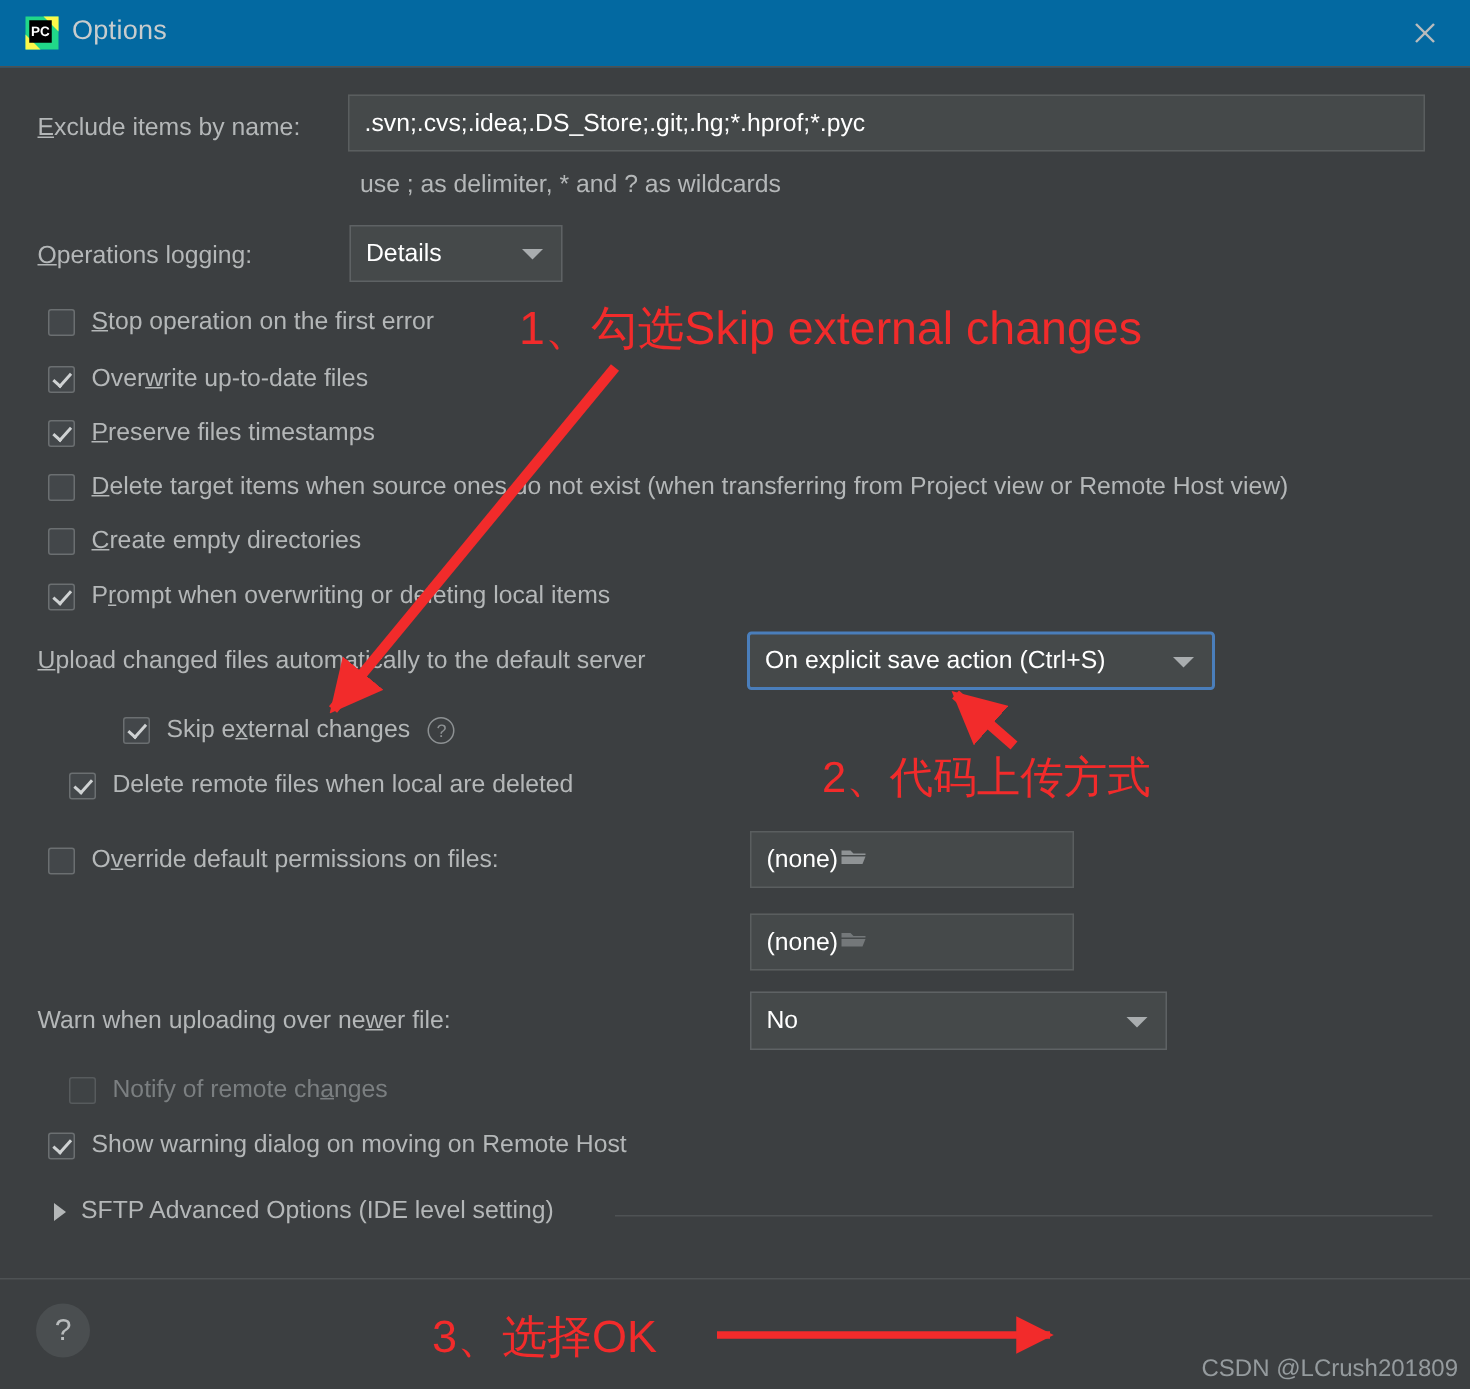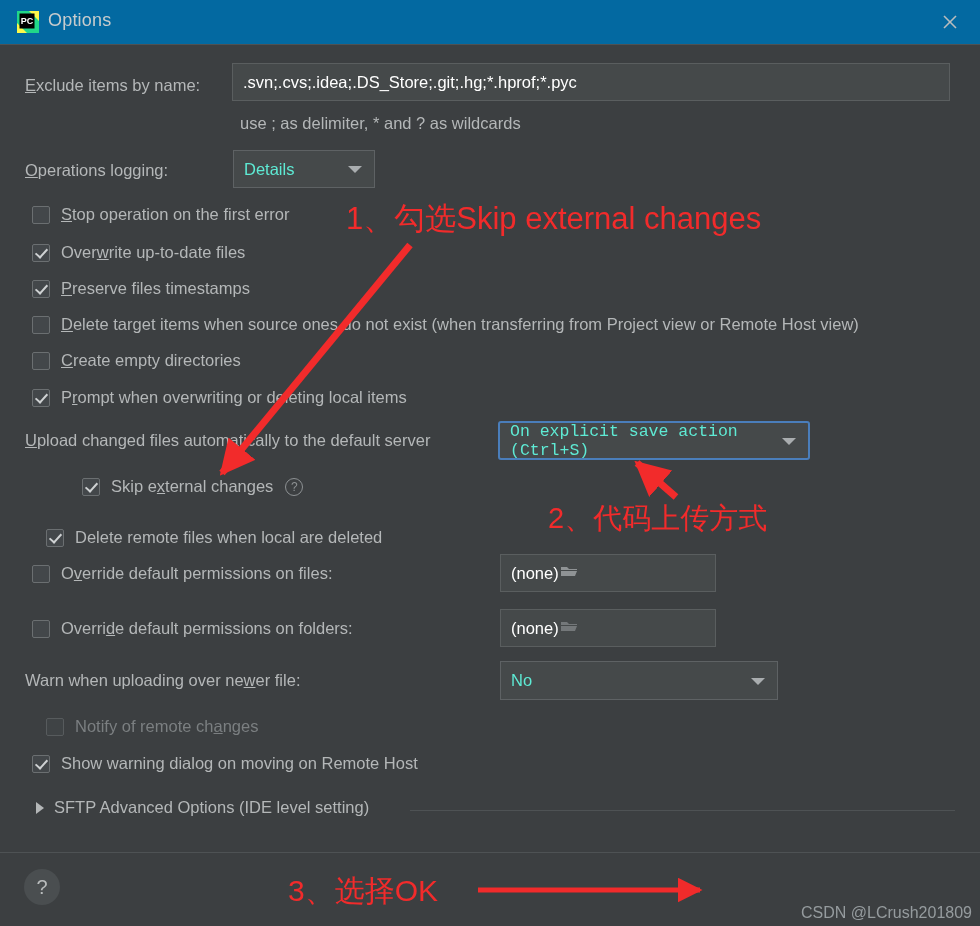--- a/index.html
+++ b/index.html
@@ -70,21 +70,21 @@
     display: flex;
     align-items: center;
     padding: 0 10px;
   }
 
   .combo {
     position: absolute;
     background: #45494a;
     border: 1px solid #5e6264;
     box-sizing: border-box;
-    color: #5eead4;
+    color: #ffffff;
     font-size: 16.5px;
     display: flex;
     align-items: center;
     padding: 0 10px;
     cursor: pointer;
   }
   .combo.focused {
     border: 2px solid #4a7ebb;
     border-radius: 3px;
   }
@@ -281,54 +281,50 @@
   </div>
 
   <div class="cbrow" style="left:32px; top:388px;">
     <span class="cbox checked"></span>
     <span class="cbtext">P<span class="mn">r</span><span>ompt when overwriting or deleting local items</span></span>
   </div>
 
   <div class="lbl" style="left:25px; top:430px;">
     <span class="mn">U</span><span>pload changed files automatically to the default server</span>
   </div>
-  <div class="combo focused" style="left:498px; top:421px; width:312px; height:39px;font-family:Liberation Mono, monospace;">
+  <div class="combo focused" style="left:498px; top:421px; width:312px; height:39px;">
     <span>On explicit save action (Ctrl+S)</span>
     <span class="arrow"></span>
   </div>
 
   <div class="cbrow" style="left:46px; top:477px;padding-left:36px;">
     <span class="cbox checked"></span>
     <span class="cbtext">Skip e<span class="mn">x</span><span>ternal changes</span></span>
     <span class="help-q">?</span>
   </div>
 
-  <div class="cbrow" style="left:46px; top:528px;">
+  <div class="cbrow" style="left:46px; top:514px;">
     <span class="cbox checked"></span>
     <span class="cbtext">Delete remote files when local are deleted</span>
   </div>
 
   <div class="cbrow" style="left:32px; top:564px;">
     <span class="cbox"></span>
     <span class="cbtext">O<span class="mn">v</span><span>erride default permissions on files:</span></span>
   </div>
   <div class="textfield" style="left:500px; top:554px; width:216px; height:38px;">
     <span>(none)</span>
     <span class="fldr">
       <svg width="20" height="16" viewBox="0 0 20 16">
         <path d="M2 4 h6 l2 2 h8 v1 H2 Z" fill="#8f9395"></path>
         <path d="M2 8 h16 l-2 5 H2 Z" fill="#8f9395"></path>
       </svg>
     </span>
   </div>
 
-  <div class="cbrow" style="left:32px; top:619px;">
-    <span class="cbox"></span>
-    <span class="cbtext">Overri<span class="mn">d</span><span>e default permissions on folders:</span></span>
-  </div>
   <div class="textfield" style="left:500px; top:609px; width:216px; height:38px;">
     <span>(none)</span>
     <span class="fldr">
       <svg width="20" height="16" viewBox="0 0 20 16">
         <path d="M2 4 h6 l2 2 h8 v1 H2 Z" fill="#74787a"></path>
         <path d="M2 8 h16 l-2 5 H2 Z" fill="#74787a"></path>
       </svg>
     </span>
   </div>
 

